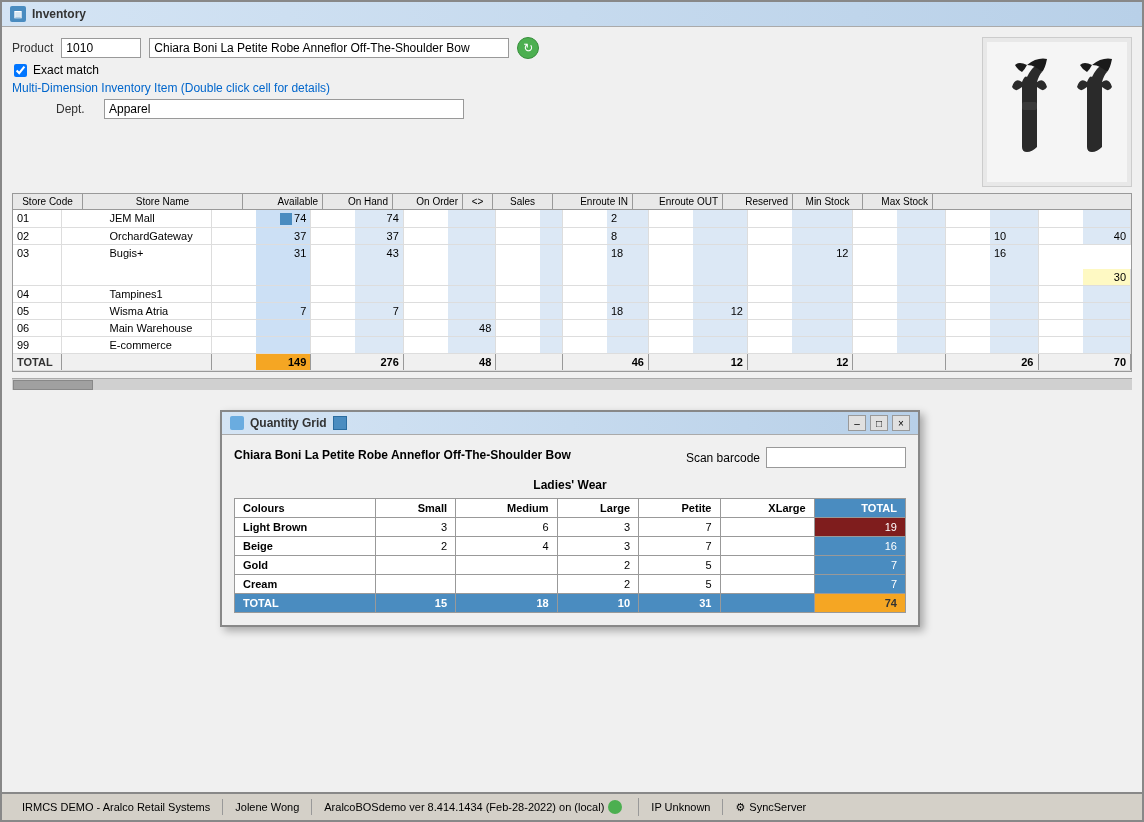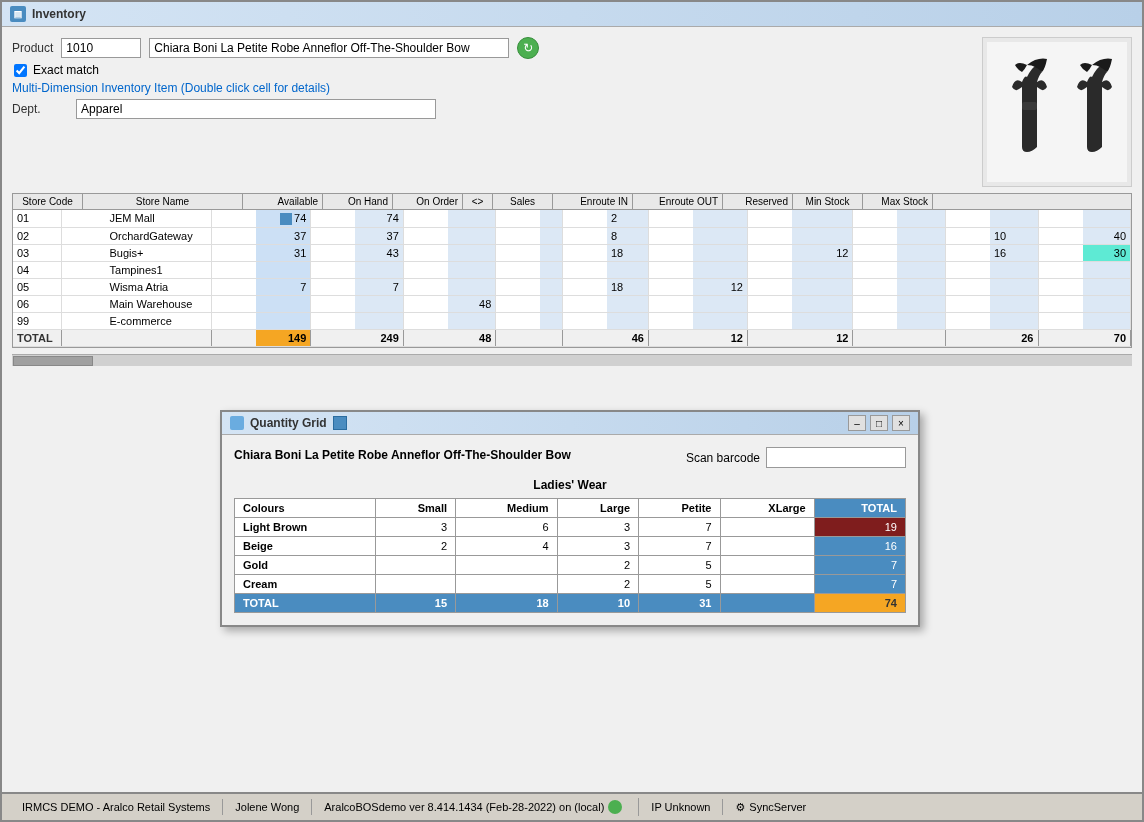--- a/index.html
+++ b/index.html
@@ -14,21 +14,21 @@
     .product-row { display: flex; align-items: center; gap: 8px; }
     .label { font-size: 12px; color: #333; min-width: 40px; }
     .product-input-code { width: 80px; border: 1px solid #999; padding: 2px 4px; background: white; font-size: 12px; }
     .product-input-name { width: 360px; border: 1px solid #999; padding: 2px 4px; background: white; font-size: 12px; }
     .refresh-btn { width: 22px; height: 22px; background: #4caf50; border: 1px solid #388e3c; border-radius: 50%; cursor: pointer; display: flex; align-items: center; justify-content: center; color: white; font-size: 12px; }
 
     .exact-match-row { display: flex; align-items: center; gap: 6px; margin-left: 2px; }
     .checkbox { width: 13px; height: 13px; }
     .link-text { color: #0066cc; cursor: pointer; font-size: 12px; }
 
-    .dept-row { display: flex; align-items: center; gap: 24px; }
+    .dept-row { display: flex; align-items: center; gap: 8px; margin-left: 44px; }
     .dept-input { width: 360px; border: 1px solid #999; padding: 2px 4px; background: white; font-size: 12px; }
 
     .top-section { display: flex; gap: 10px; align-items: flex-start; }
     .top-left { flex: 1; display: flex; flex-direction: column; gap: 4px; }
     .product-image { width: 150px; height: 150px; background: #e8e8e8; border: 1px solid #ccc; display: flex; align-items: center; justify-content: center; overflow: hidden; }
 
     
     .product-img-svg { width: 140px; height: 140px; }
 
     .grid-section { border: 1px solid #999; background: white; }
@@ -202,21 +202,21 @@
         <div class="grid-cell col-store-name">Bugis+</div>
         <div class="grid-cell col-available" style="background:#cce0f5;">31</div>
         <div class="grid-cell col-on-hand" style="background:#dce8f5;">43</div>
         <div class="grid-cell col-on-order" style="background:#dce8f5;"></div>
         <div class="grid-cell col-arrow" style="background:#dce8f5;"></div>
         <div class="grid-cell col-sales" style="background:#dce8f5;">18</div>
         <div class="grid-cell col-enroute-in" style="background:#dce8f5;"></div>
         <div class="grid-cell col-enroute-out" style="background:#dce8f5;">12</div>
         <div class="grid-cell col-reserved" style="background:#dce8f5;"></div>
         <div class="grid-cell col-min-stock" style="background:#dce8f5;">16</div>
-        <div class="grid-cell col-max-stock" style="background:#5eead4;">30</div>
+        <div class="grid-cell col-max-stock" style="background:#fef9c3;margin-top:24px;">30</div>
       </div>
 
       <div class="grid-row">
         <div class="grid-cell col-store-code">04</div>
         <div class="grid-cell col-store-name">Tampines1</div>
         <div class="grid-cell col-available" style="background:#cce0f5;"></div>
         <div class="grid-cell col-on-hand" style="background:#dce8f5;"></div>
         <div class="grid-cell col-on-order" style="background:#dce8f5;"></div>
         <div class="grid-cell col-arrow" style="background:#dce8f5;"></div>
         <div class="grid-cell col-sales" style="background:#dce8f5;"></div>
@@ -269,21 +269,21 @@
         <div class="grid-cell col-enroute-out" style="background:#dce8f5;"></div>
         <div class="grid-cell col-reserved" style="background:#dce8f5;"></div>
         <div class="grid-cell col-min-stock" style="background:#dce8f5;"></div>
         <div class="grid-cell col-max-stock" style="background:#dce8f5;"></div>
       </div>
 
       <div class="grid-row total-row">
         <div class="grid-cell col-store-code" style="font-weight:bold;color:#333;">TOTAL</div>
         <div class="grid-cell col-store-name"></div>
         <div class="grid-cell col-available total-row-cell" style="background:#f5a623;font-weight:bold;text-align:right;">149</div>
-        <div class="grid-cell col-on-hand" style="font-weight:bold;text-align:right;">249</div>
+        <div class="grid-cell col-on-hand" style="font-weight:bold;text-align:right;">276</div>
         <div class="grid-cell col-on-order" style="font-weight:bold;text-align:right;">48</div>
         <div class="grid-cell col-arrow"></div>
         <div class="grid-cell col-sales" style="font-weight:bold;text-align:right;">46</div>
         <div class="grid-cell col-enroute-in" style="font-weight:bold;text-align:right;">12</div>
         <div class="grid-cell col-enroute-out" style="font-weight:bold;text-align:right;">12</div>
         <div class="grid-cell col-reserved" style="font-weight:bold;text-align:right;"></div>
         <div class="grid-cell col-min-stock" style="font-weight:bold;text-align:right;">26</div>
         <div class="grid-cell col-max-stock" style="font-weight:bold;text-align:right;">70</div>
       </div>
     </div>

